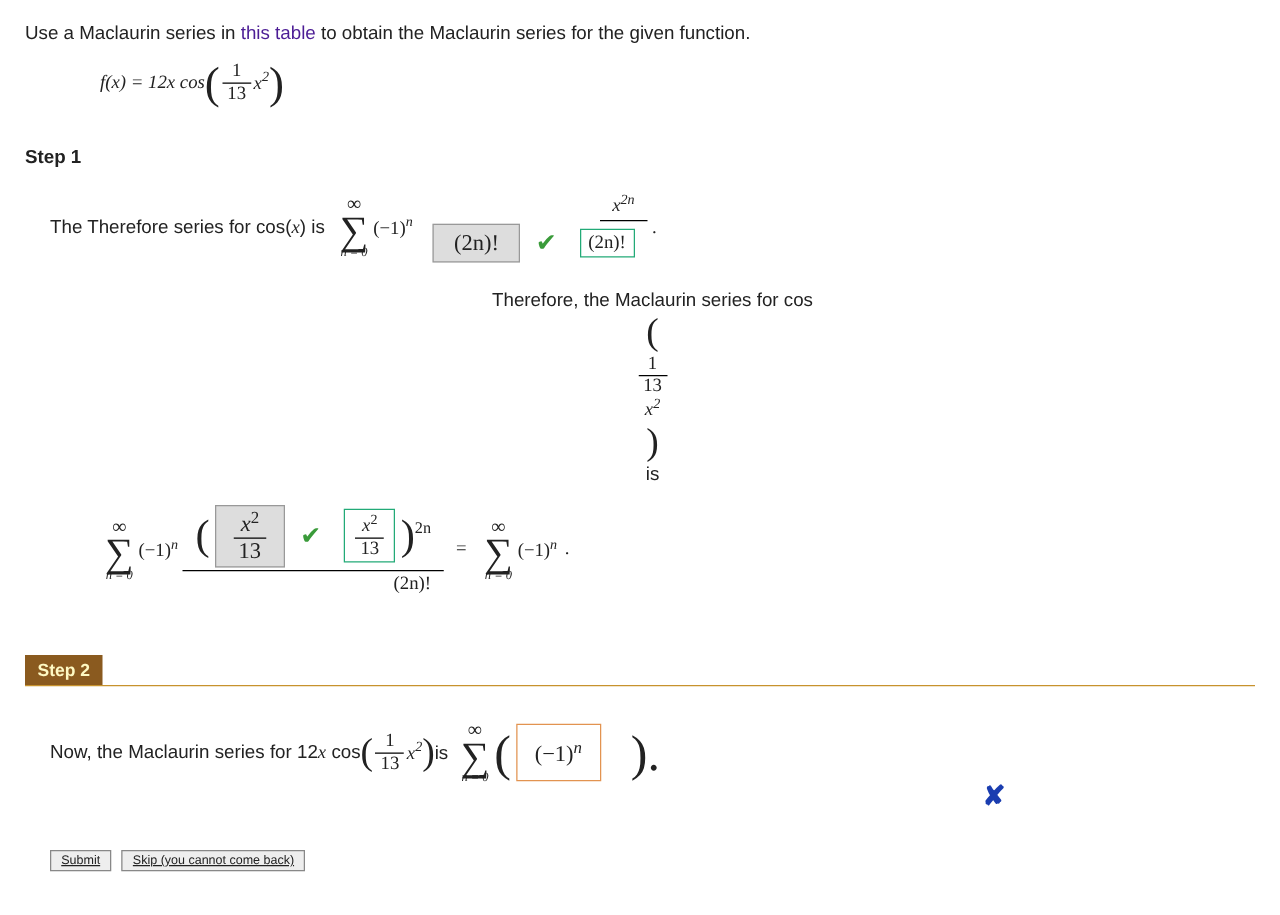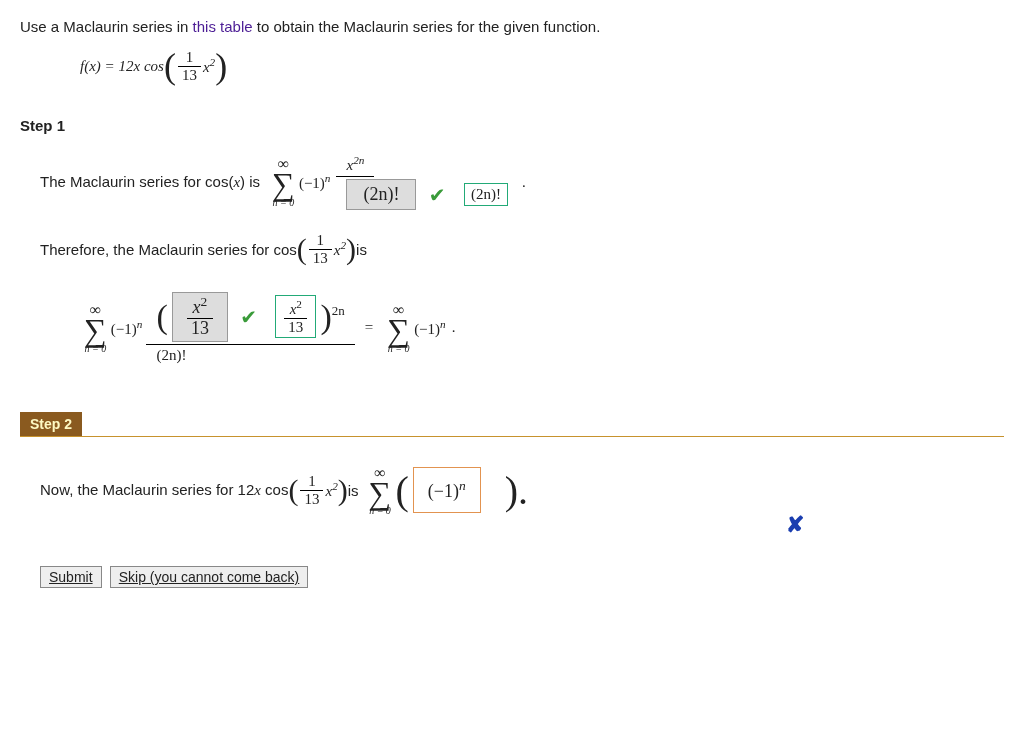--- a/index.html
+++ b/index.html
@@ -51,25 +51,25 @@
     border-bottom:1px solid #c7922d;
     width:100%;
   }
   .step2label {
     display:inline-block; background:#8a5a1f; color:#fef9c3;
     font-weight:bold; padding:4px 10px; font-size:14px;
   }
   .orangebox { border:1px solid #e29350; padding:10px 14px; display:inline-block; vertical-align:middle; }
   .btn {
     background:#eee; border:1px solid #888; padding:2px 8px;
-    font-family:inherit; font-size:14px; text-decoration:underline;
+    font-family:inherit; font-size:10px; text-decoration:underline;
     display:inline-block; margin-right:4px; cursor:pointer;
   }
   .fracbig {
-    display:inline-flex; flex-direction:column; align-items:flex-start;
+    display:inline-flex; flex-direction:column; align-items:flex-end;
     vertical-align:middle;
   }
   .fracbig .numr { border-bottom:1px solid #000; padding:2px 10px; }
   .fracbig .denr { padding:2px 10px; }
 </style>
 </head>
 <body>
 
 <div class="prompt-line">
   <span>Use a Maclaurin series in </span>
@@ -89,21 +89,21 @@
   <span class="math-it">
     <span>x</span><span class="sup">2</span>
   </span>
   <span class="bigparen-r">)</span>
 </div>
 
 <div class="step-label">Step 1</div>
 
 <div class="row" style="margin-left:20px; margin-bottom:20px;">
   <span>
-    <span>The Maclaurin series for cos(</span><span class="math-it">x</span><span>) is</span>
+    <span>The Therefore series for cos(</span><span class="math-it">x</span><span>) is</span>
   </span>
   <span style="width:8px"></span>
   <span class="sigma">
     <span class="top">∞</span>
     <span class="mid">∑</span>
     <span class="bot">n = 0</span>
   </span>
   <span class="math">
     <span>(−1)</span><span class="sup math-it">n</span>
   </span>
@@ -114,21 +114,21 @@
     </span>
     <span class="denr">
       <span class="ansbox">(2n)!</span>
       &nbsp;<span class="check">✔</span>
       &nbsp;<span class="checkbox-green">(2n)!</span>
     </span>
   </span>
   <span class="math" style="margin-left:4px;">.</span>
 </div>
 
-<div class="row" style="margin-left:20px; margin-bottom:24px;">
+<div class="row" style="margin-left:20px; margin-bottom:14px;flex-direction:column;">
   <span>Therefore, the Maclaurin series for cos</span>
   <span class="bigparen-l" style="font-size:30px">(</span>
   <span class="frac math">
     <span class="num">1</span>
     <span class="den">13</span>
   </span>
   <span class="math-it"><span>x</span><span class="sup">2</span></span>
   <span class="bigparen-r" style="font-size:30px">)</span>
   <span> is</span>
 </div>

